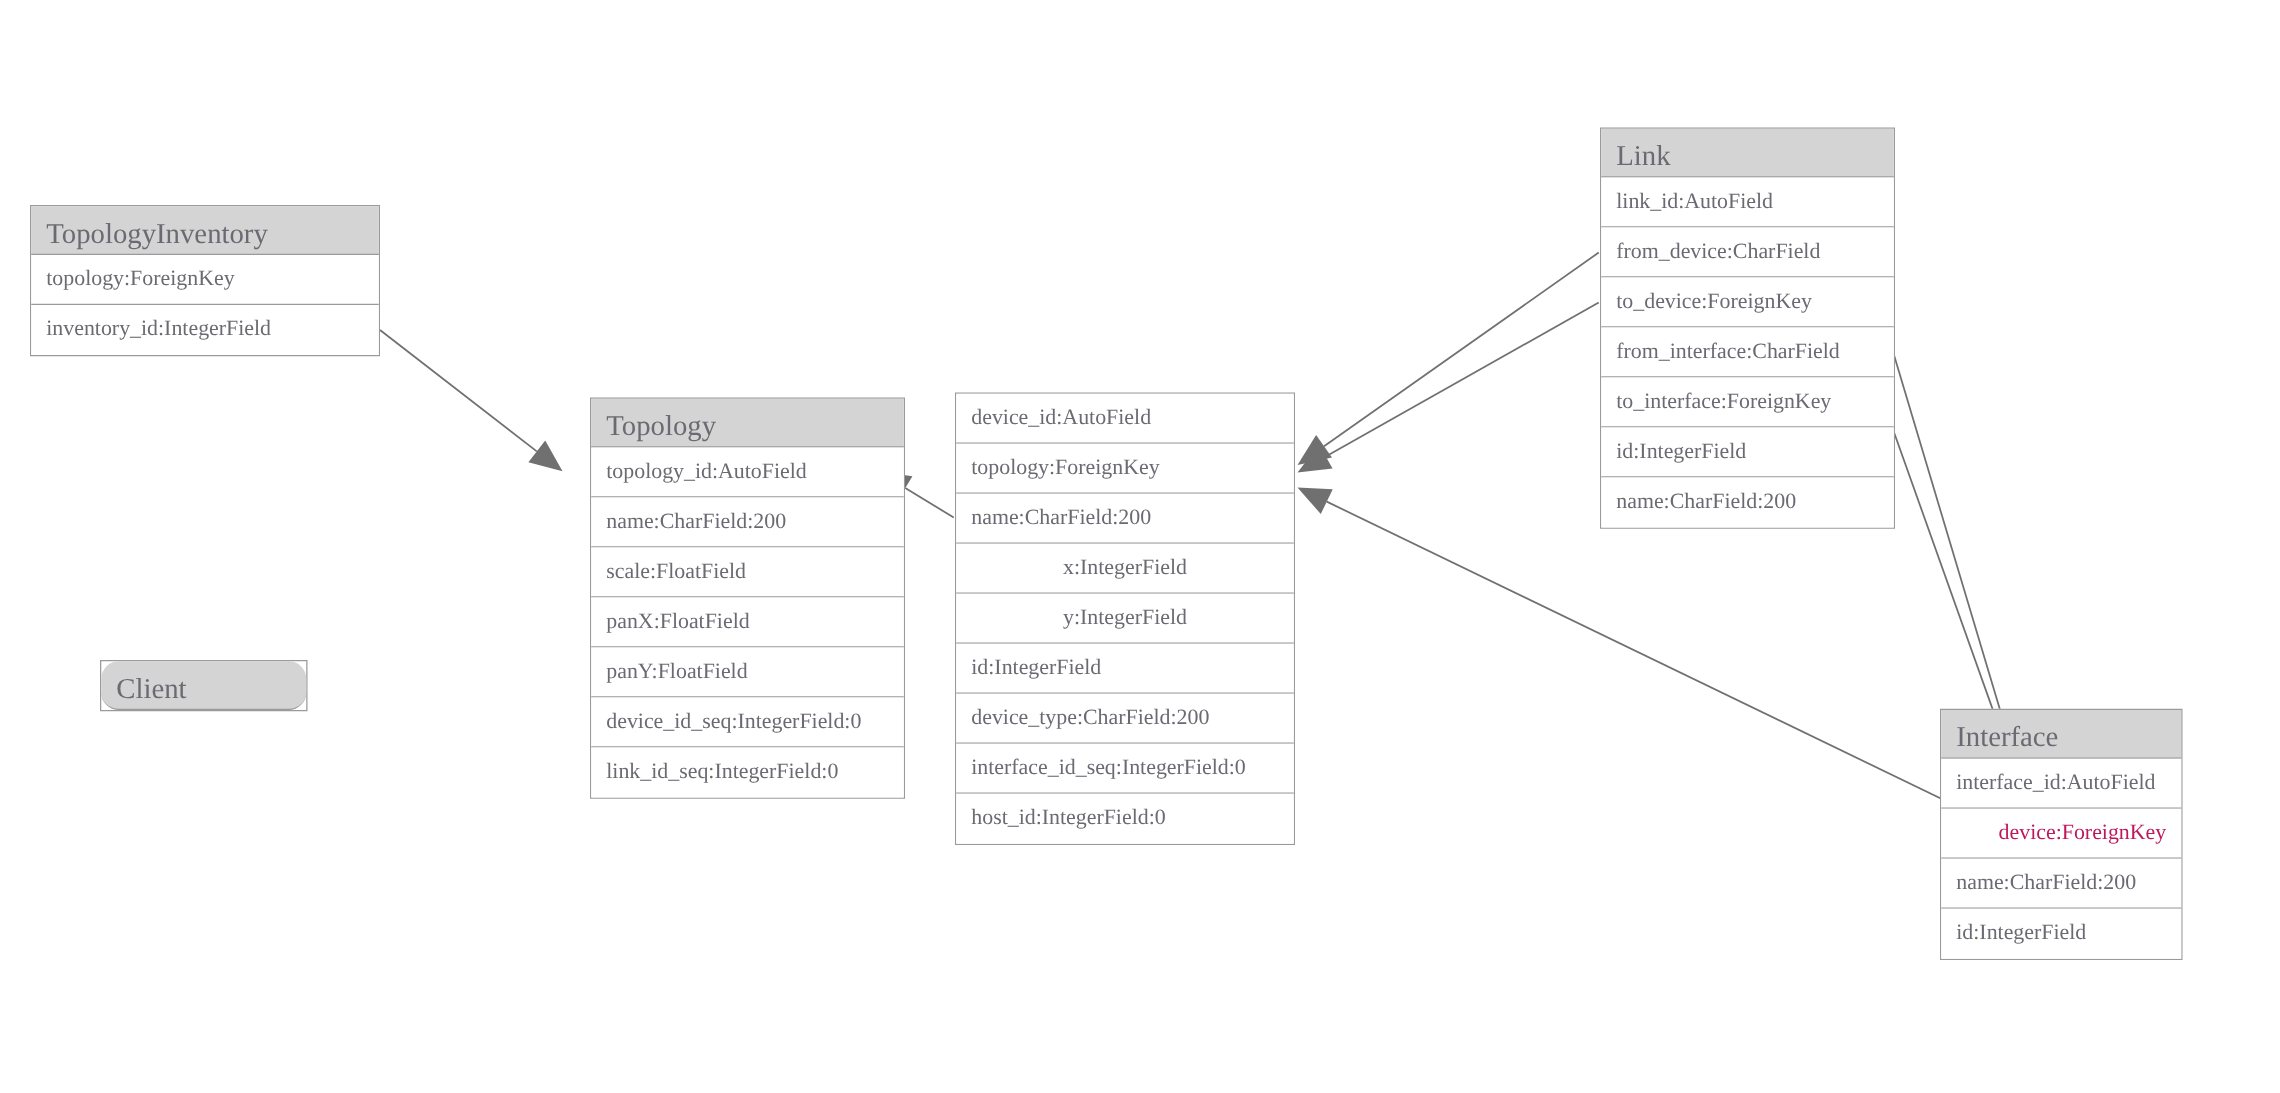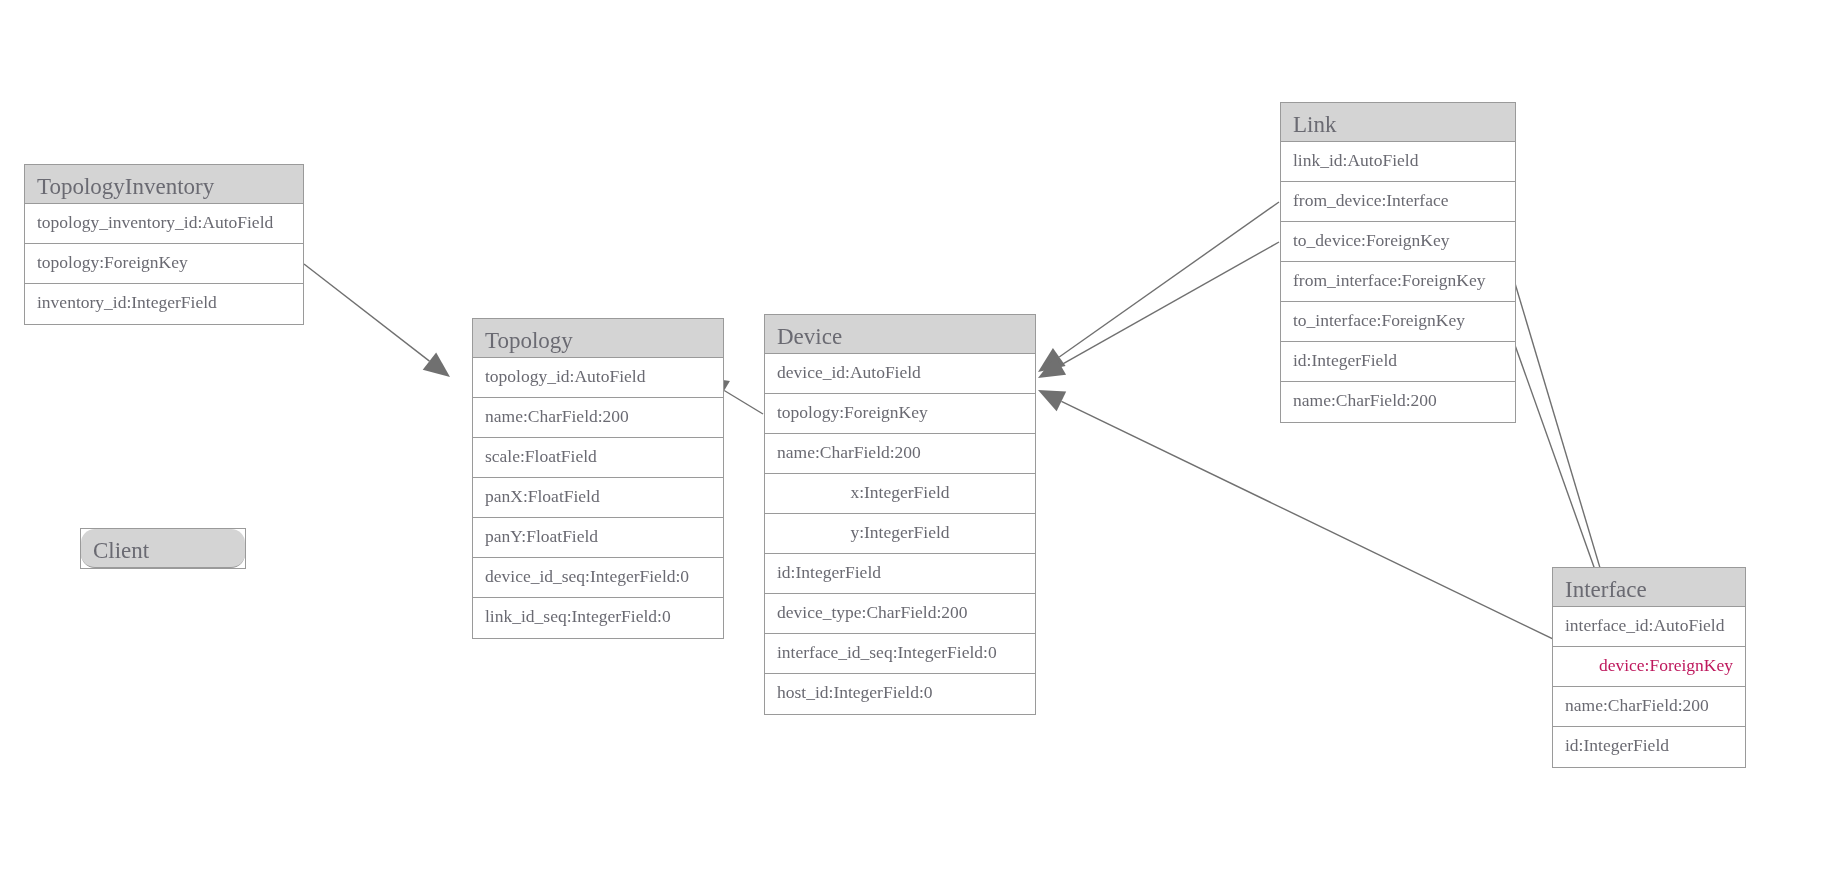--- a/index.html
+++ b/index.html
@@ -93,55 +93,53 @@
         <polygon points="1612,608 1594.017211355232,586.2372034757111 1615.0964515860062,579.9391377970042" fill="#707070"></polygon>
       </g>
       <g>
         <line x1="1506" y1="320" x2="1601.2765115564655" y2="587.5071286008455" stroke="#707070" stroke-width="1.4"></line>
         <polygon points="1610,612 1590.9141428875923,591.1978352500331 1611.6388802253387,583.8164219516578" fill="#707070"></polygon>
       </g>
     </svg>
   <div id="entity-layer">
       <div class="entity" style="left: 24px; top: 164px; width: 280px; border-color: rgb(154, 154, 154);">
         <div class="entity-header" style="background: rgb(212, 212, 212); color: rgb(106, 106, 114); border-bottom-color: rgb(154, 154, 154);">TopologyInventory</div>
-        <div class="entity-row" style="color: rgb(106, 106, 114); border-bottom-color: rgb(154, 154, 154);">topology_inventory_id:AutoField</div>
         <div class="entity-row" style="color: rgb(106, 106, 114); border-bottom-color: rgb(154, 154, 154);">topology:ForeignKey</div>
         <div class="entity-row" style="color: rgb(106, 106, 114); border-bottom-color: rgb(154, 154, 154);">inventory_id:IntegerField</div>
       </div>
       <div class="entity" style="left: 80px; top: 528px; width: 166px; border-color: rgb(154, 154, 154);">
         <div class="entity-header" style="background: rgb(212, 212, 212); color: rgb(106, 106, 114); border-bottom-color: rgb(154, 154, 154); border-radius: 14px;">Client</div>
       </div>
       <div class="entity" style="left: 472px; top: 318px; width: 252px; border-color: rgb(154, 154, 154);">
         <div class="entity-header" style="background: rgb(212, 212, 212); color: rgb(106, 106, 114); border-bottom-color: rgb(154, 154, 154);">Topology</div>
         <div class="entity-row" style="color: rgb(106, 106, 114); border-bottom-color: rgb(154, 154, 154);">topology_id:AutoField</div>
         <div class="entity-row" style="color: rgb(106, 106, 114); border-bottom-color: rgb(154, 154, 154);">name:CharField:200</div>
         <div class="entity-row" style="color: rgb(106, 106, 114); border-bottom-color: rgb(154, 154, 154);">scale:FloatField</div>
         <div class="entity-row" style="color: rgb(106, 106, 114); border-bottom-color: rgb(154, 154, 154);">panX:FloatField</div>
         <div class="entity-row" style="color: rgb(106, 106, 114); border-bottom-color: rgb(154, 154, 154);">panY:FloatField</div>
         <div class="entity-row" style="color: rgb(106, 106, 114); border-bottom-color: rgb(154, 154, 154);">device_id_seq:IntegerField:0</div>
         <div class="entity-row" style="color: rgb(106, 106, 114); border-bottom-color: rgb(154, 154, 154);">link_id_seq:IntegerField:0</div>
       </div>
       <div class="entity" style="left: 764px; top: 314px; width: 272px; border-color: rgb(154, 154, 154);">
-        <div class="entity-header" style="background: rgb(212, 212, 212); color: rgb(106, 106, 114); border-bottom-color: rgb(154, 154, 154);">Device</div>
         <div class="entity-row" style="color: rgb(106, 106, 114); border-bottom-color: rgb(154, 154, 154);">device_id:AutoField</div>
         <div class="entity-row" style="color: rgb(106, 106, 114); border-bottom-color: rgb(154, 154, 154);">topology:ForeignKey</div>
         <div class="entity-row" style="color: rgb(106, 106, 114); border-bottom-color: rgb(154, 154, 154);">name:CharField:200</div>
         <div class="entity-row" style="color: rgb(106, 106, 114); border-bottom-color: rgb(154, 154, 154); text-align: center;">x:IntegerField</div>
         <div class="entity-row" style="color: rgb(106, 106, 114); border-bottom-color: rgb(154, 154, 154); text-align: center;">y:IntegerField</div>
         <div class="entity-row" style="color: rgb(106, 106, 114); border-bottom-color: rgb(154, 154, 154);">id:IntegerField</div>
         <div class="entity-row" style="color: rgb(106, 106, 114); border-bottom-color: rgb(154, 154, 154);">device_type:CharField:200</div>
         <div class="entity-row" style="color: rgb(106, 106, 114); border-bottom-color: rgb(154, 154, 154);">interface_id_seq:IntegerField:0</div>
         <div class="entity-row" style="color: rgb(106, 106, 114); border-bottom-color: rgb(154, 154, 154);">host_id:IntegerField:0</div>
       </div>
       <div class="entity" style="left: 1280px; top: 102px; width: 236px; border-color: rgb(154, 154, 154);">
         <div class="entity-header" style="background: rgb(212, 212, 212); color: rgb(106, 106, 114); border-bottom-color: rgb(154, 154, 154);">Link</div>
         <div class="entity-row" style="color: rgb(106, 106, 114); border-bottom-color: rgb(154, 154, 154);">link_id:AutoField</div>
-        <div class="entity-row" style="color: rgb(106, 106, 114); border-bottom-color: rgb(154, 154, 154);">from_device:Interface</div>
+        <div class="entity-row" style="color: rgb(106, 106, 114); border-bottom-color: rgb(154, 154, 154);">from_device:CharField</div>
         <div class="entity-row" style="color: rgb(106, 106, 114); border-bottom-color: rgb(154, 154, 154);">to_device:ForeignKey</div>
-        <div class="entity-row" style="color: rgb(106, 106, 114); border-bottom-color: rgb(154, 154, 154);">from_interface:ForeignKey</div>
+        <div class="entity-row" style="color: rgb(106, 106, 114); border-bottom-color: rgb(154, 154, 154);">from_interface:CharField</div>
         <div class="entity-row" style="color: rgb(106, 106, 114); border-bottom-color: rgb(154, 154, 154);">to_interface:ForeignKey</div>
         <div class="entity-row" style="color: rgb(106, 106, 114); border-bottom-color: rgb(154, 154, 154);">id:IntegerField</div>
         <div class="entity-row" style="color: rgb(106, 106, 114); border-bottom-color: rgb(154, 154, 154);">name:CharField:200</div>
       </div>
       <div class="entity" style="left: 1552px; top: 567px; width: 194px; border-color: rgb(154, 154, 154);">
         <div class="entity-header" style="background: rgb(212, 212, 212); color: rgb(106, 106, 114); border-bottom-color: rgb(154, 154, 154);">Interface</div>
         <div class="entity-row" style="color: rgb(106, 106, 114); border-bottom-color: rgb(154, 154, 154);">interface_id:AutoField</div>
         <div class="entity-row" style="color: #be185d; border-bottom-color: rgb(154, 154, 154); text-align: right;">device:ForeignKey</div>
         <div class="entity-row" style="color: rgb(106, 106, 114); border-bottom-color: rgb(154, 154, 154);">name:CharField:200</div>
         <div class="entity-row" style="color: rgb(106, 106, 114); border-bottom-color: rgb(154, 154, 154);">id:IntegerField</div>

